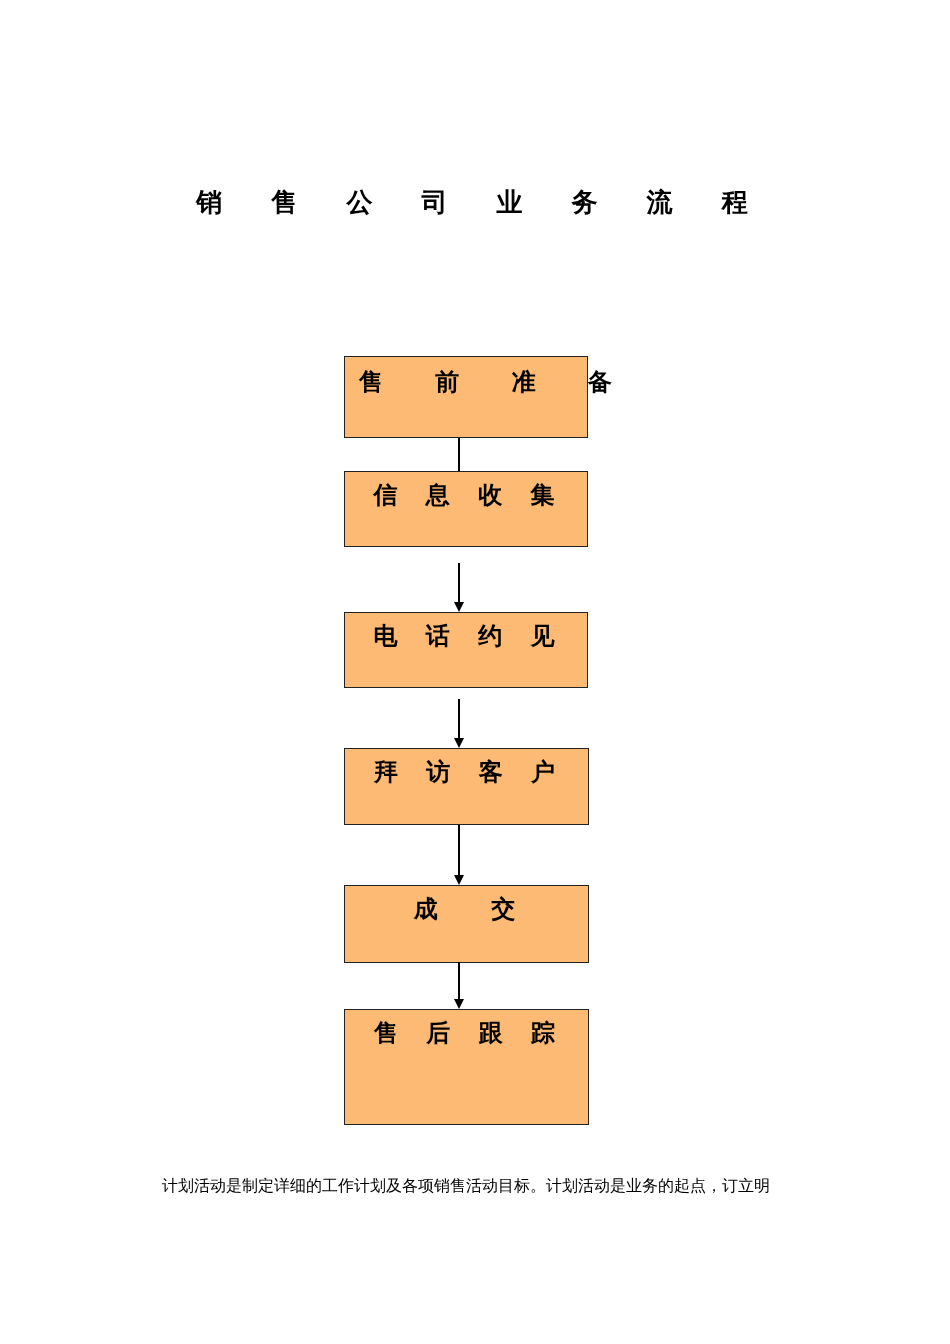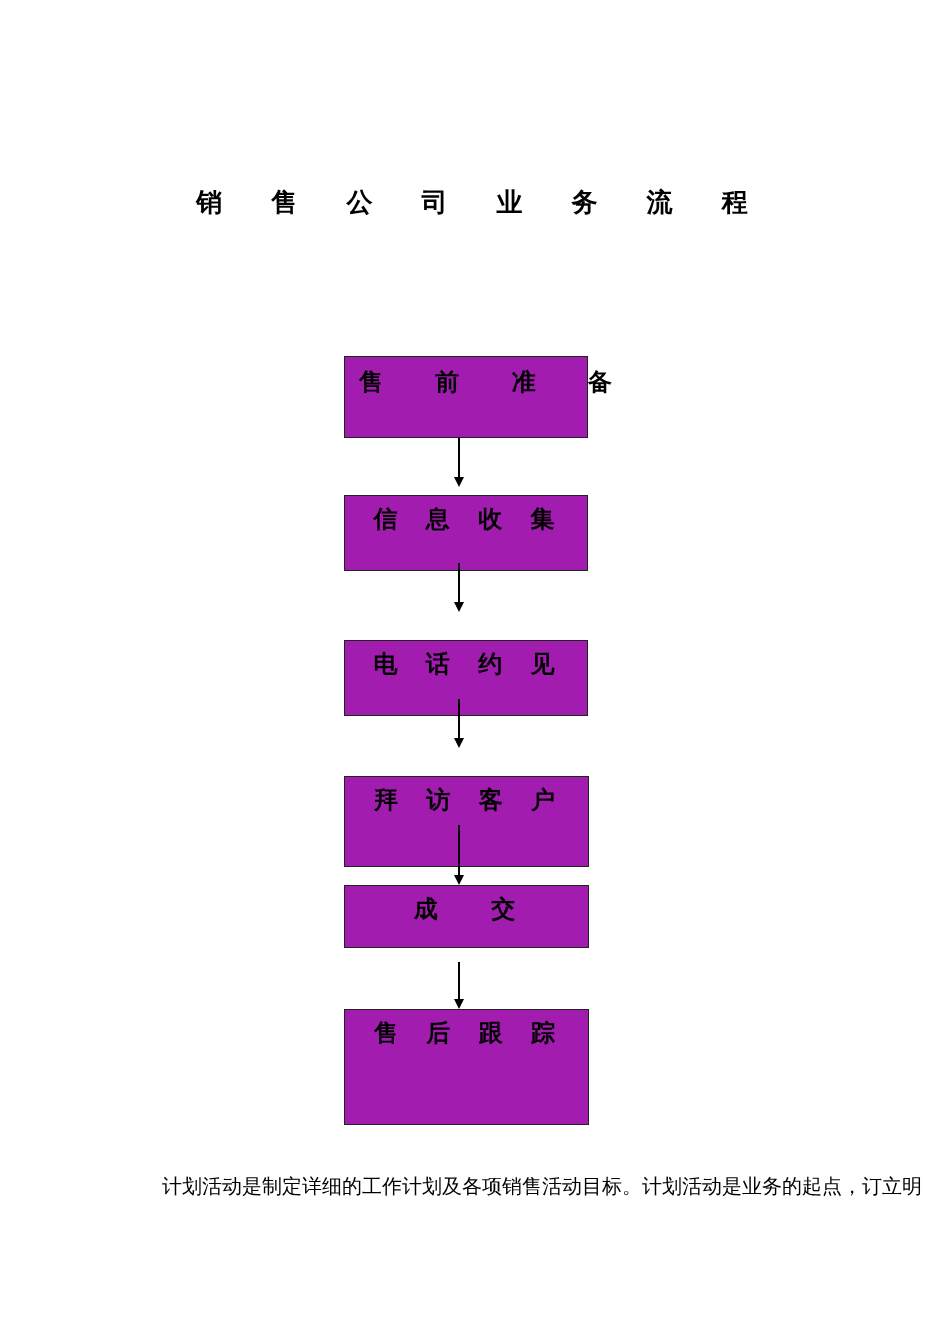--- a/index.html
+++ b/index.html
@@ -1,75 +1,75 @@
 <!DOCTYPE html>
 <html><head>
 <meta charset="utf-8">
 <style>
   html, body { margin: 0; padding: 0; background: #ffffff; }
   body { width: 950px; height: 1344px; position: relative; overflow: hidden;
          font-family: "DejaVu Sans", "Liberation Sans", sans-serif; color: #000; }
   .title { position: absolute; left: 0; width: 950px; top: 178px; text-align: center;
            font-size: 26px; font-weight: bold; letter-spacing: 20px; line-height: 48px; padding-left: 14px; box-sizing: border-box; }
-  .box { position: absolute; left: 344px; width: 244px; border: 1.5px solid #222; box-sizing: border-box; background: #a21caf; }
+  .box { position: absolute; left: 344px; width: 244px; border: 1.5px solid #222; box-sizing: border-box; background: #fdba74; }
   .box-label { position: absolute; left: 0; right: 0; top: 6px; text-align: center;
                font-size: 24px; font-weight: bold; line-height: 34px; letter-spacing: 10px; padding-left: 6px; white-space: pre; }
   .arrow { position: absolute; left: 458px; width: 2px; }
   .arrow .shaft { position: absolute; left: 0; top: 0; bottom: 10px; width: 1.5px; background: #000; }
   .arrow .head { position: absolute; left: -4.5px; bottom: 0; width: 0; height: 0;
                  border-left: 5px solid transparent; border-right: 5px solid transparent; border-top: 10px solid #000; }
-  .para { position: absolute; left: 162px; top: 1174px; font-size: 20px; line-height: 24px; white-space: nowrap;
+  .para { position: absolute; left: 162px; top: 1174px; font-size: 16px; line-height: 24px; white-space: nowrap;
           font-family: "DejaVu Serif", "Liberation Serif", serif; }
 </style>
 </head>
 <body>
 
 <div>
 
   <div class="title">销 售 公 司 业 务 流 程</div>
 
   <div>
 
     <div class="box" style="top:356px;height:82px;">
       <div class="box-label" style="letter-spacing:22px;padding-left:14px;top:8px;">售 前 准 备</div>
     </div>
 
     <div class="arrow" style="top:438px;height:49px;">
       <div class="shaft"></div>
         <div class="head"></div>
     </div>
 
-    <div class="box" style="top:495px;height:76px;">
+    <div class="box" style="top:471px;height:76px;">
       <div class="box-label">信 息 收 集</div>
     </div>
 
     <div class="arrow" style="top:563px;height:49px;">
       <div class="shaft"></div>
         <div class="head"></div>
     </div>
 
-    <div class="box" style="top:612px;height:76px;margin-top:28px;">
+    <div class="box" style="top:612px;height:76px;">
       <div class="box-label">电 话 约 见</div>
     </div>
 
     <div class="arrow" style="top:699px;height:49px;">
       <div class="shaft"></div>
         <div class="head"></div>
     </div>
 
-    <div class="box" style="top:776px;height:91px;width:245px;">
+    <div class="box" style="top:748px;height:77px;width:245px;">
       <div class="box-label">拜 访 客 户</div>
     </div>
 
     <div class="arrow" style="top:825px;height:60px;">
       <div class="shaft"></div>
         <div class="head"></div>
     </div>
 
-    <div class="box" style="top:885px;height:63px;width:245px;">
+    <div class="box" style="top:885px;height:78px;width:245px;">
       <div class="box-label" style="letter-spacing:4px;padding-left:0;">成    交</div>
     </div>
 
     <div class="arrow" style="top:962px;height:47px;">
       <div class="shaft"></div>
         <div class="head"></div>
     </div>
 
     <div class="box" style="top:1009px;height:116px;width:245px;">
       <div class="box-label">售 后 跟 踪</div>

